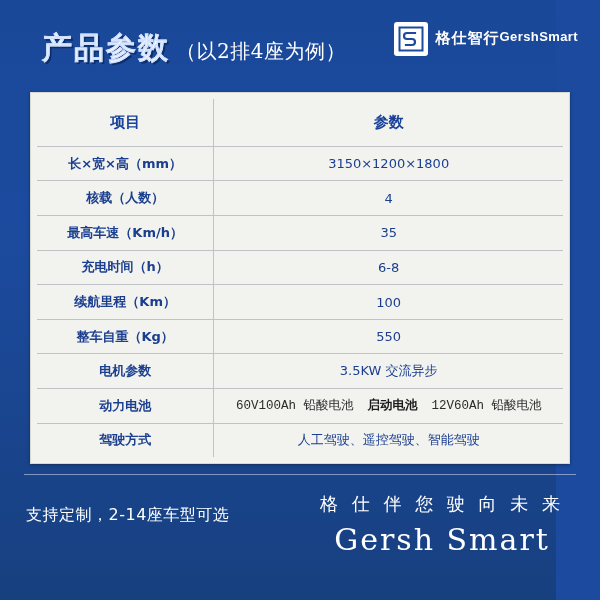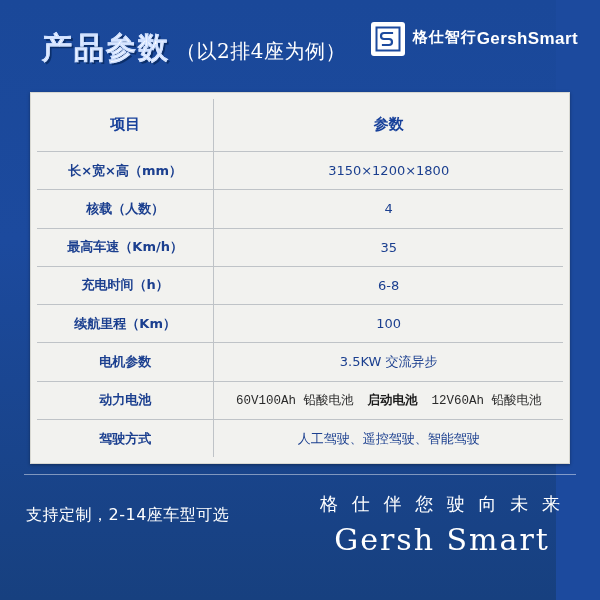--- a/index.html
+++ b/index.html
@@ -79,21 +79,21 @@
   }
   .brand-cn {
     font-family: "DejaVu Sans", sans-serif;
     font-size: 15px;
     font-weight: bold;
     color: #ffffff;
     letter-spacing: 1px;
   }
   .brand-en {
     font-family: "Liberation Sans", sans-serif;
-    font-size: 17px;
+    font-size: 13px;
     font-weight: bold;
     color: #ffffff;
     letter-spacing: 0.4px;
   }
 
   
   .card {
     position: absolute;
     left: 30px;
     top: 92px;
@@ -266,20 +266,24 @@
         <tr>
           <td class="label">充电时间（h）</td>
           <td class="value">6-8</td>
         </tr>
 
         <tr>
           <td class="label">续航里程（Km）</td>
           <td class="value">100</td>
         </tr>
 
+        <tr>
+          <td class="label">整车自重（Kg）</td>
+          <td class="value">550</td>
+        </tr>
 
         <tr>
           <td class="label">电机参数</td>
           <td class="value value-cn">3.5KW 交流异步</td>
         </tr>
 
         <tr>
           <td class="label">动力电池</td>
           <td class="value">
             <span class="battery-row">

